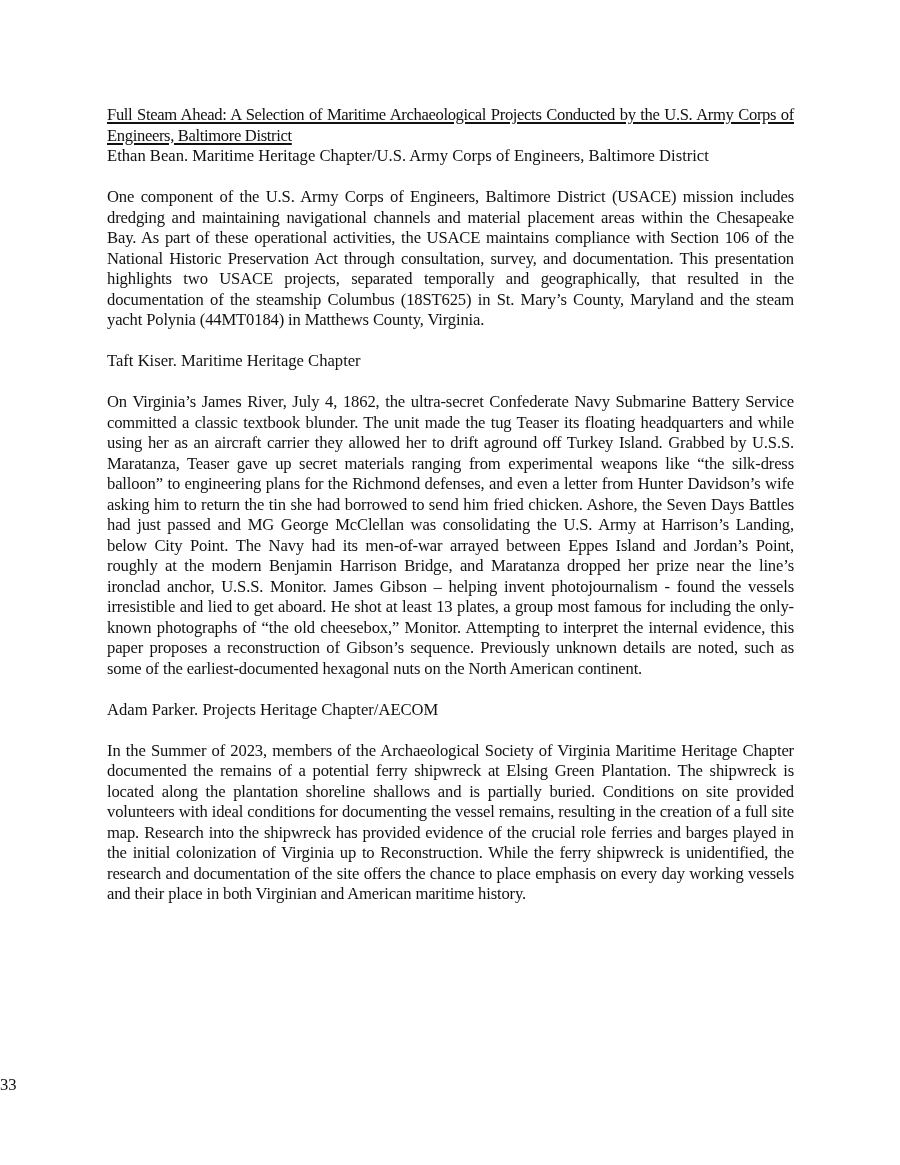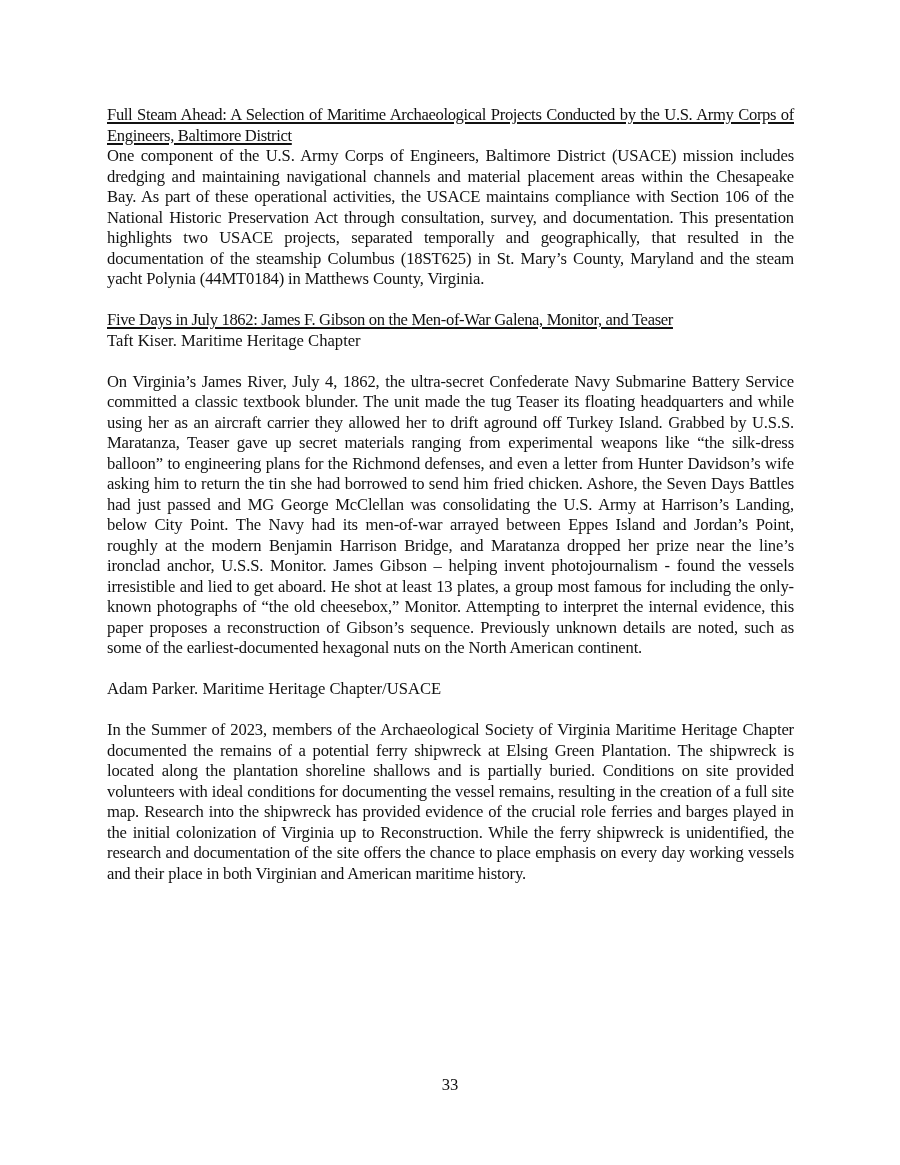--- a/index.html
+++ b/index.html
@@ -42,40 +42,39 @@
       margin: 0;
       text-align: justify;
       letter-spacing: -0.15px;
       font-family: Liberation Serif, serif;
     }
     .page-number {
       position: absolute;
       top: 1075px;
       left: 0;
       width: 900px;
-      text-align: center;
       font-size: 16.6px;
     }
   </style>
 </head>
 <body>
 
 <div class="page">
 
   <section class="abstract">
     <p class="title">Full Steam Ahead: A Selection of Maritime Archaeological Projects Conducted by the U.S. Army Corps of Engineers, Baltimore District</p>
+    <p class="author">Ethan Bean. Maritime Heritage Chapter/U.S. Army Corps of Engineers, Baltimore District</p>
     <p class="body-text">One component of the U.S. Army Corps of Engineers, Baltimore District (USACE) mission includes dredging and maintaining navigational channels and material placement areas within the Chesapeake Bay. As part of these operational activities, the USACE maintains compliance with Section 106 of the National Historic Preservation Act through consultation, survey, and documentation. This presentation highlights two USACE projects, separated temporally and geographically, that resulted in the documentation of the steamship Columbus (18ST625) in St. Mary’s County, Maryland and the steam yacht Polynia (44MT0184) in Matthews County, Virginia.</p>
   </section>
 
   <section class="abstract">
-    <p class="title">Five Days in July 1862: James F. Gibson on the Men-of-War Galena, Monitor, and Teaser</p>
     <p class="author">Taft Kiser. Maritime Heritage Chapter</p>
     <p class="body-text">On Virginia’s James River, July 4, 1862, the ultra-secret Confederate Navy Submarine Battery Service committed a classic textbook blunder. The unit made the tug Teaser its floating headquarters and while using her as an aircraft carrier they allowed her to drift aground off Turkey Island.  Grabbed by U.S.S. Maratanza, Teaser gave up secret materials ranging from experimental weapons like “the silk-dress balloon” to engineering plans for the Richmond defenses, and even a letter from Hunter Davidson’s wife asking him to return the tin she had borrowed to send him fried chicken. Ashore, the Seven Days Battles had just passed and MG George McClellan was consolidating the U.S. Army at Harrison’s Landing, below City Point. The Navy had its men-of-war arrayed between Eppes Island and Jordan’s Point, roughly at the modern Benjamin Harrison Bridge, and Maratanza dropped her prize near the line’s ironclad anchor, U.S.S. Monitor. James Gibson – helping invent photojournalism - found the vessels irresistible and lied to get aboard. He shot at least 13 plates, a group most famous for including the only-known photographs of “the old cheesebox,” Monitor. Attempting to interpret the internal evidence, this paper proposes a reconstruction of Gibson’s sequence. Previously unknown details are noted, such as some of the earliest-documented hexagonal nuts on the North American continent.</p>
   </section>
 
   <section class="abstract">
-    <p class="author">Adam Parker. Maritime Heritage Chapter/USACE</p>
+    <p class="author">Adam Parker. Projects Heritage Chapter/AECOM</p>
     <p class="body-text">In the Summer of 2023, members of the Archaeological Society of Virginia Maritime Heritage Chapter documented the remains of a potential ferry shipwreck at Elsing Green Plantation. The shipwreck is located along the plantation shoreline shallows and is partially buried. Conditions on site provided volunteers with ideal conditions for documenting the vessel remains, resulting in the creation of a full site map. Research into the shipwreck has provided evidence of the crucial role ferries and barges played in the initial colonization of Virginia up to Reconstruction. While the ferry shipwreck is unidentified, the research and documentation of the site offers the chance to place emphasis on every day working vessels and their place in both Virginian and American maritime history.</p>
   </section>
 
 </div>
 
 <div class="page-number">33</div>
 
 </body></html>

